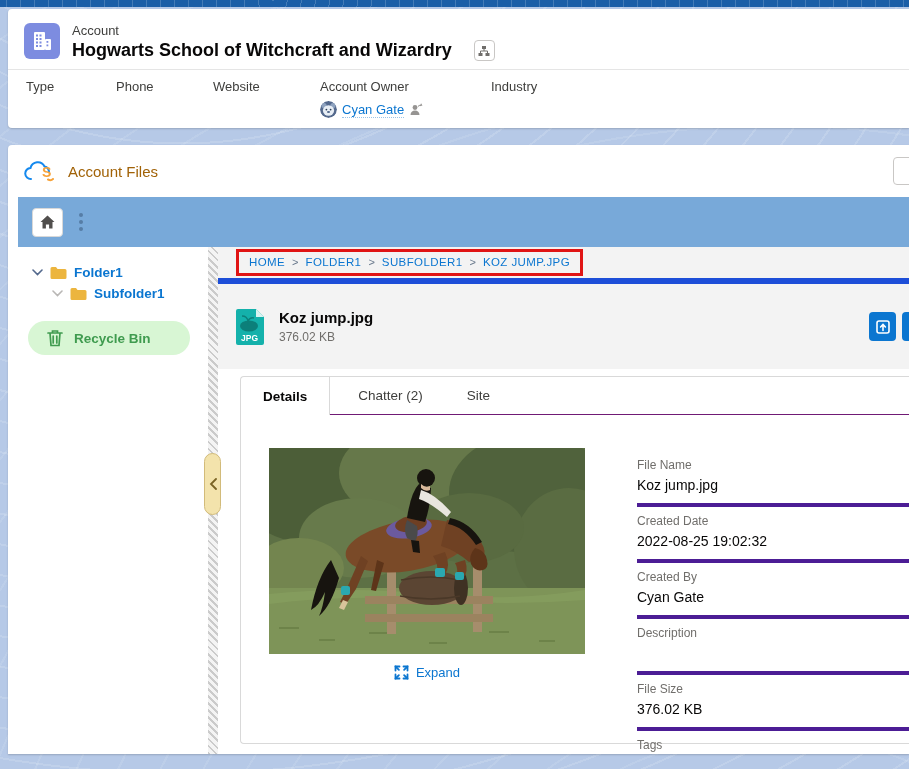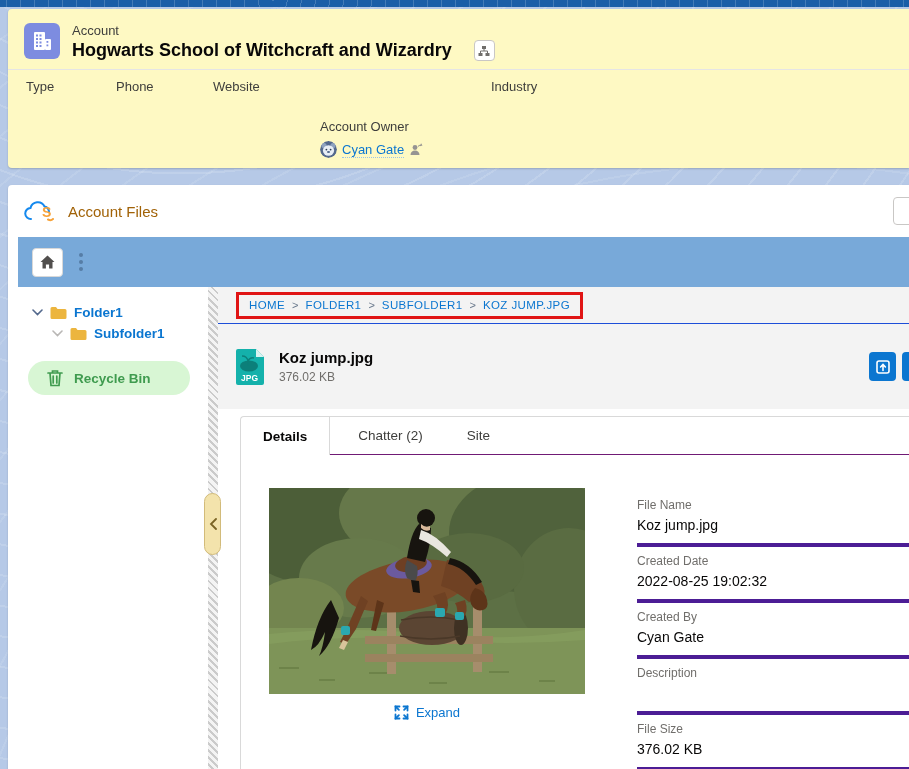--- a/index.html
+++ b/index.html
@@ -15,41 +15,41 @@
   }
   .top-strip {
     height: 7px; width: 100%;
     background-color: #1a5ea7;
     background-image: repeating-radial-gradient(circle at 30% 0%, rgba(255,255,255,0.18) 0 1px, transparent 1px 14px);
   }
 
   
   .header-card {
     margin-left: 8px; width: calc(100% - 8px);
-    background: #fef9c3; border-radius: 4px 0 0 4px;
+    background: #ffffff; border-radius: 4px 0 0 4px;
     box-shadow: 0 1px 2px rgba(0,0,0,.18);
     margin-top: 2px;
   }
   .header-top { display: flex; gap: 12px; padding: 14px 16px 8px 16px; align-items: flex-start; }
   .account-icon {
     width: 36px; height: 36px; border-radius: 6px; background: #7d8ce0;
     display: flex; align-items: center; justify-content: center; flex-shrink: 0;
   }
   .record-type { font-size: 13px; color: #3e3e3c; margin-bottom: 2px; }
   .title-row { display: flex; align-items: center; gap: 22px; }
   .page-title { font-size: 18px; font-weight: 700; color: #080707; }
   .hier-btn {
     width: 21px; height: 21px; background: #fff; border: 1px solid #c9c7c5; border-radius: 4px;
     display: flex; align-items: center; justify-content: center; cursor: pointer;
   }
   .header-divider { border-top: 1px solid #e5e5e5; }
   .fields-row { display: flex; padding: 9px 0 10px 18px; font-size: 13px; }
   .fcol { flex-shrink: 0; }
   .fcol.c1 { width: 90px; } .fcol.c2 { width: 97px; } .fcol.c3 { width: 107px; }
-  .fcol.c4 { width: 171px; margin-top: 40px; } .fcol.c5 { width: 130px; } .fcol.c6 { flex: 1; }
+  .fcol.c4 { width: 171px; } .fcol.c5 { width: 130px; } .fcol.c6 { flex: 1; }
   .f-label { color: #3e3e3c; margin-bottom: 7px; }
   .owner-value { display: flex; align-items: center; gap: 5px; }
   .avatar { width: 17px; height: 17px; border-radius: 50%; overflow: hidden; flex-shrink: 0; }
   .owner-link { color: #0b76d0; border-bottom: 1px dotted #9ac4e8; cursor: pointer; text-decoration: none; }
 
   .page-gap { height: 17px; }
 
   
   .files-card {
     margin-left: 8px; width: calc(100% - 8px); height: 609px;
@@ -93,21 +93,21 @@
     background: repeating-linear-gradient(45deg, #cbcbcb 0 2px, #f4f4f4 2px 5px);
   }
   .collapse-handle {
     position: absolute; top: 206px; left: -4px; width: 17px; height: 62px;
     background: #f3e3ac; border: 1px solid #d2bb7a; border-radius: 9px;
     display: flex; align-items: center; justify-content: center; cursor: pointer;
   }
 
   
   .main { flex: 1; min-width: 0; display: flex; flex-direction: column; }
-  .crumb-bar { height: 37px; background: #f3f3f3; border-bottom: 1px solid #1d4ed8; display: flex; align-items: center; }
+  .crumb-bar { height: 37px; background: #f3f3f3; border-bottom: 6px solid #1d4ed8; display: flex; align-items: center; }
   .red-box {
     margin-left: 18px; border: 3px solid #e01414; padding: 4px 10px 5px 10px;
     display: flex; align-items: center; gap: 7px;
   }
   .crumb { font-size: 11.5px; color: #0b76d0; letter-spacing: .4px; cursor: pointer; text-decoration: none; }
   .crumb-sep { font-size: 11px; color: #68788c; }
 
   .file-band { background: #f3f3f3; height: 85px; display: flex; align-items: center; gap: 15px; padding-left: 18px; position: relative; }
   .file-title { font-size: 15px; font-weight: 700; color: #080707; }
   .file-size { font-size: 12px; color: #706e6b; margin-top: 4px; }

